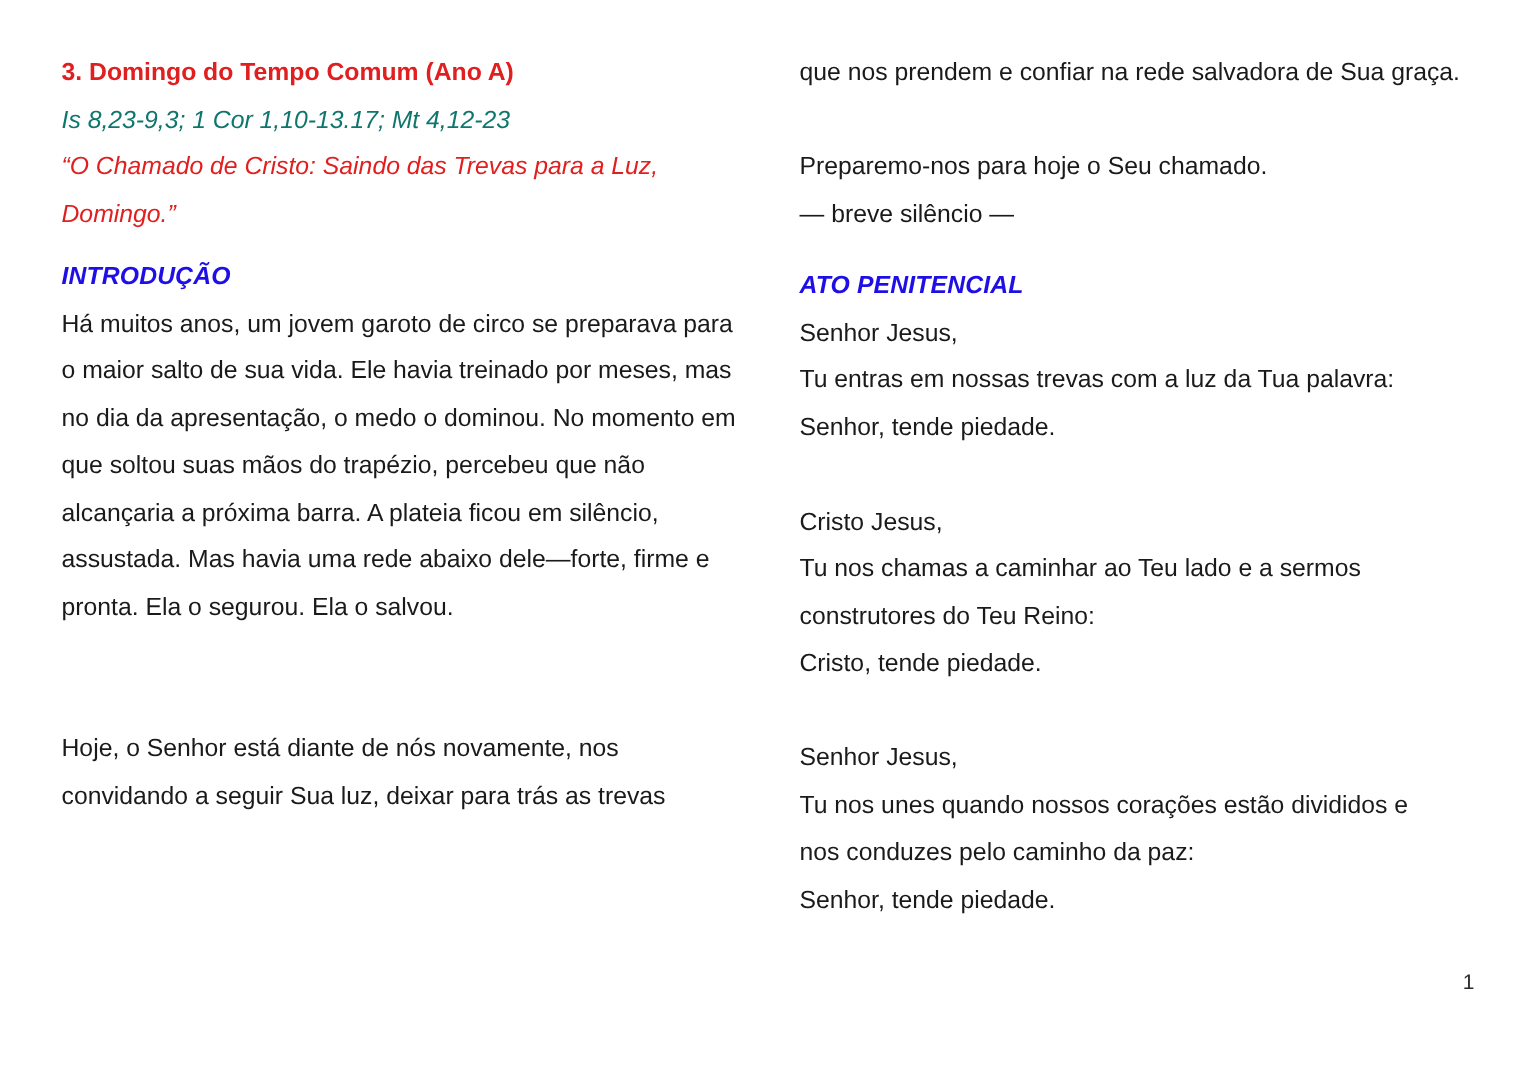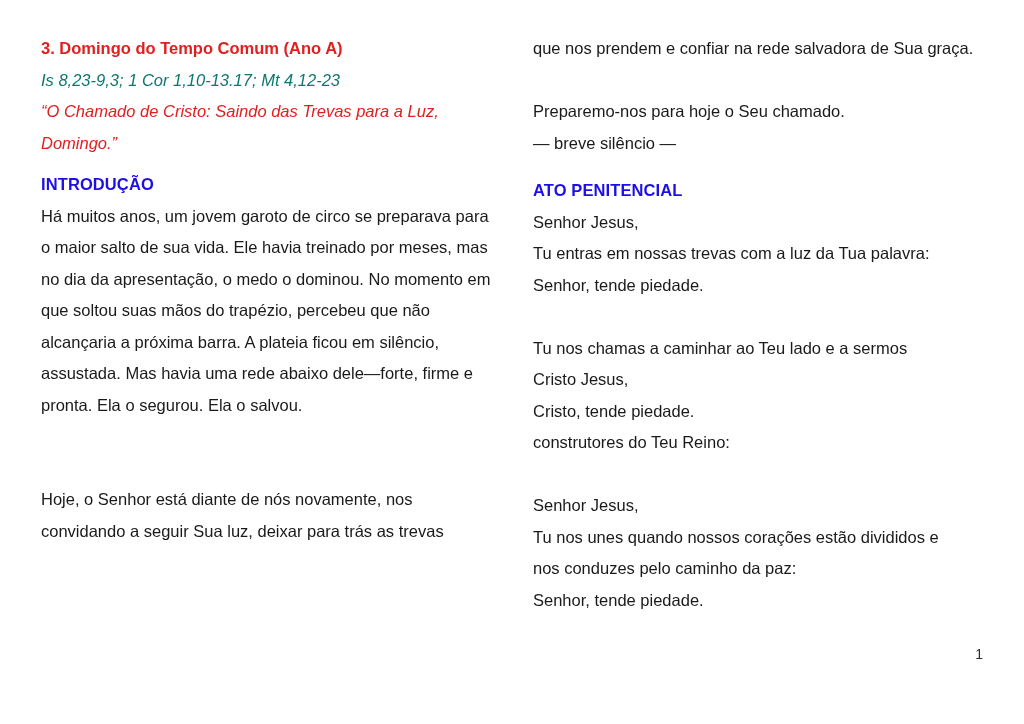--- a/index.html
+++ b/index.html
@@ -68,20 +68,21 @@
     line-height: 31.5px;
     margin: 0;
   }
   .section-blue {
     color: #1d0fe6;
     font-weight: bold;
     font-size: 16.5px;
     line-height: 31.5px;
     margin: 0;
     letter-spacing: 0.1px;
+    font-style: italic;
   }
   .body-p {
     color: #1a1a1a;
     font-size: 16.5px;
     line-height: 31.5px;
     margin: 0;
     text-align: left;
   }
   .body-line {
     color: #1a1a1a;
@@ -153,24 +154,24 @@
 
       <div>
         <div class="body-line">Senhor Jesus,</div>
         <div class="body-line">Tu entras em nossas trevas com a luz da Tua palavra:</div>
         <div class="body-line">Senhor, tende piedade.</div>
       </div>
 
       <div class="spacer-line"></div>
 
       <div>
+        <div class="body-line">Cristo Jesus,</div>
         <div class="body-line">Tu nos chamas a caminhar ao Teu lado e a sermos</div>
-        <div class="body-line">Cristo Jesus,</div>
+        <div class="body-line">construtores do Teu Reino:</div>
         <div class="body-line">Cristo, tende piedade.</div>
-        <div class="body-line">construtores do Teu Reino:</div>
       </div>
 
       <div class="spacer-line"></div>
 
       <div>
         <div class="body-line">Senhor Jesus,</div>
         <div class="body-line">Tu nos unes quando nossos corações estão divididos e</div>
         <div class="body-line">nos conduzes pelo caminho da paz:</div>
         <div class="body-line">Senhor, tende piedade.</div>
       </div>

